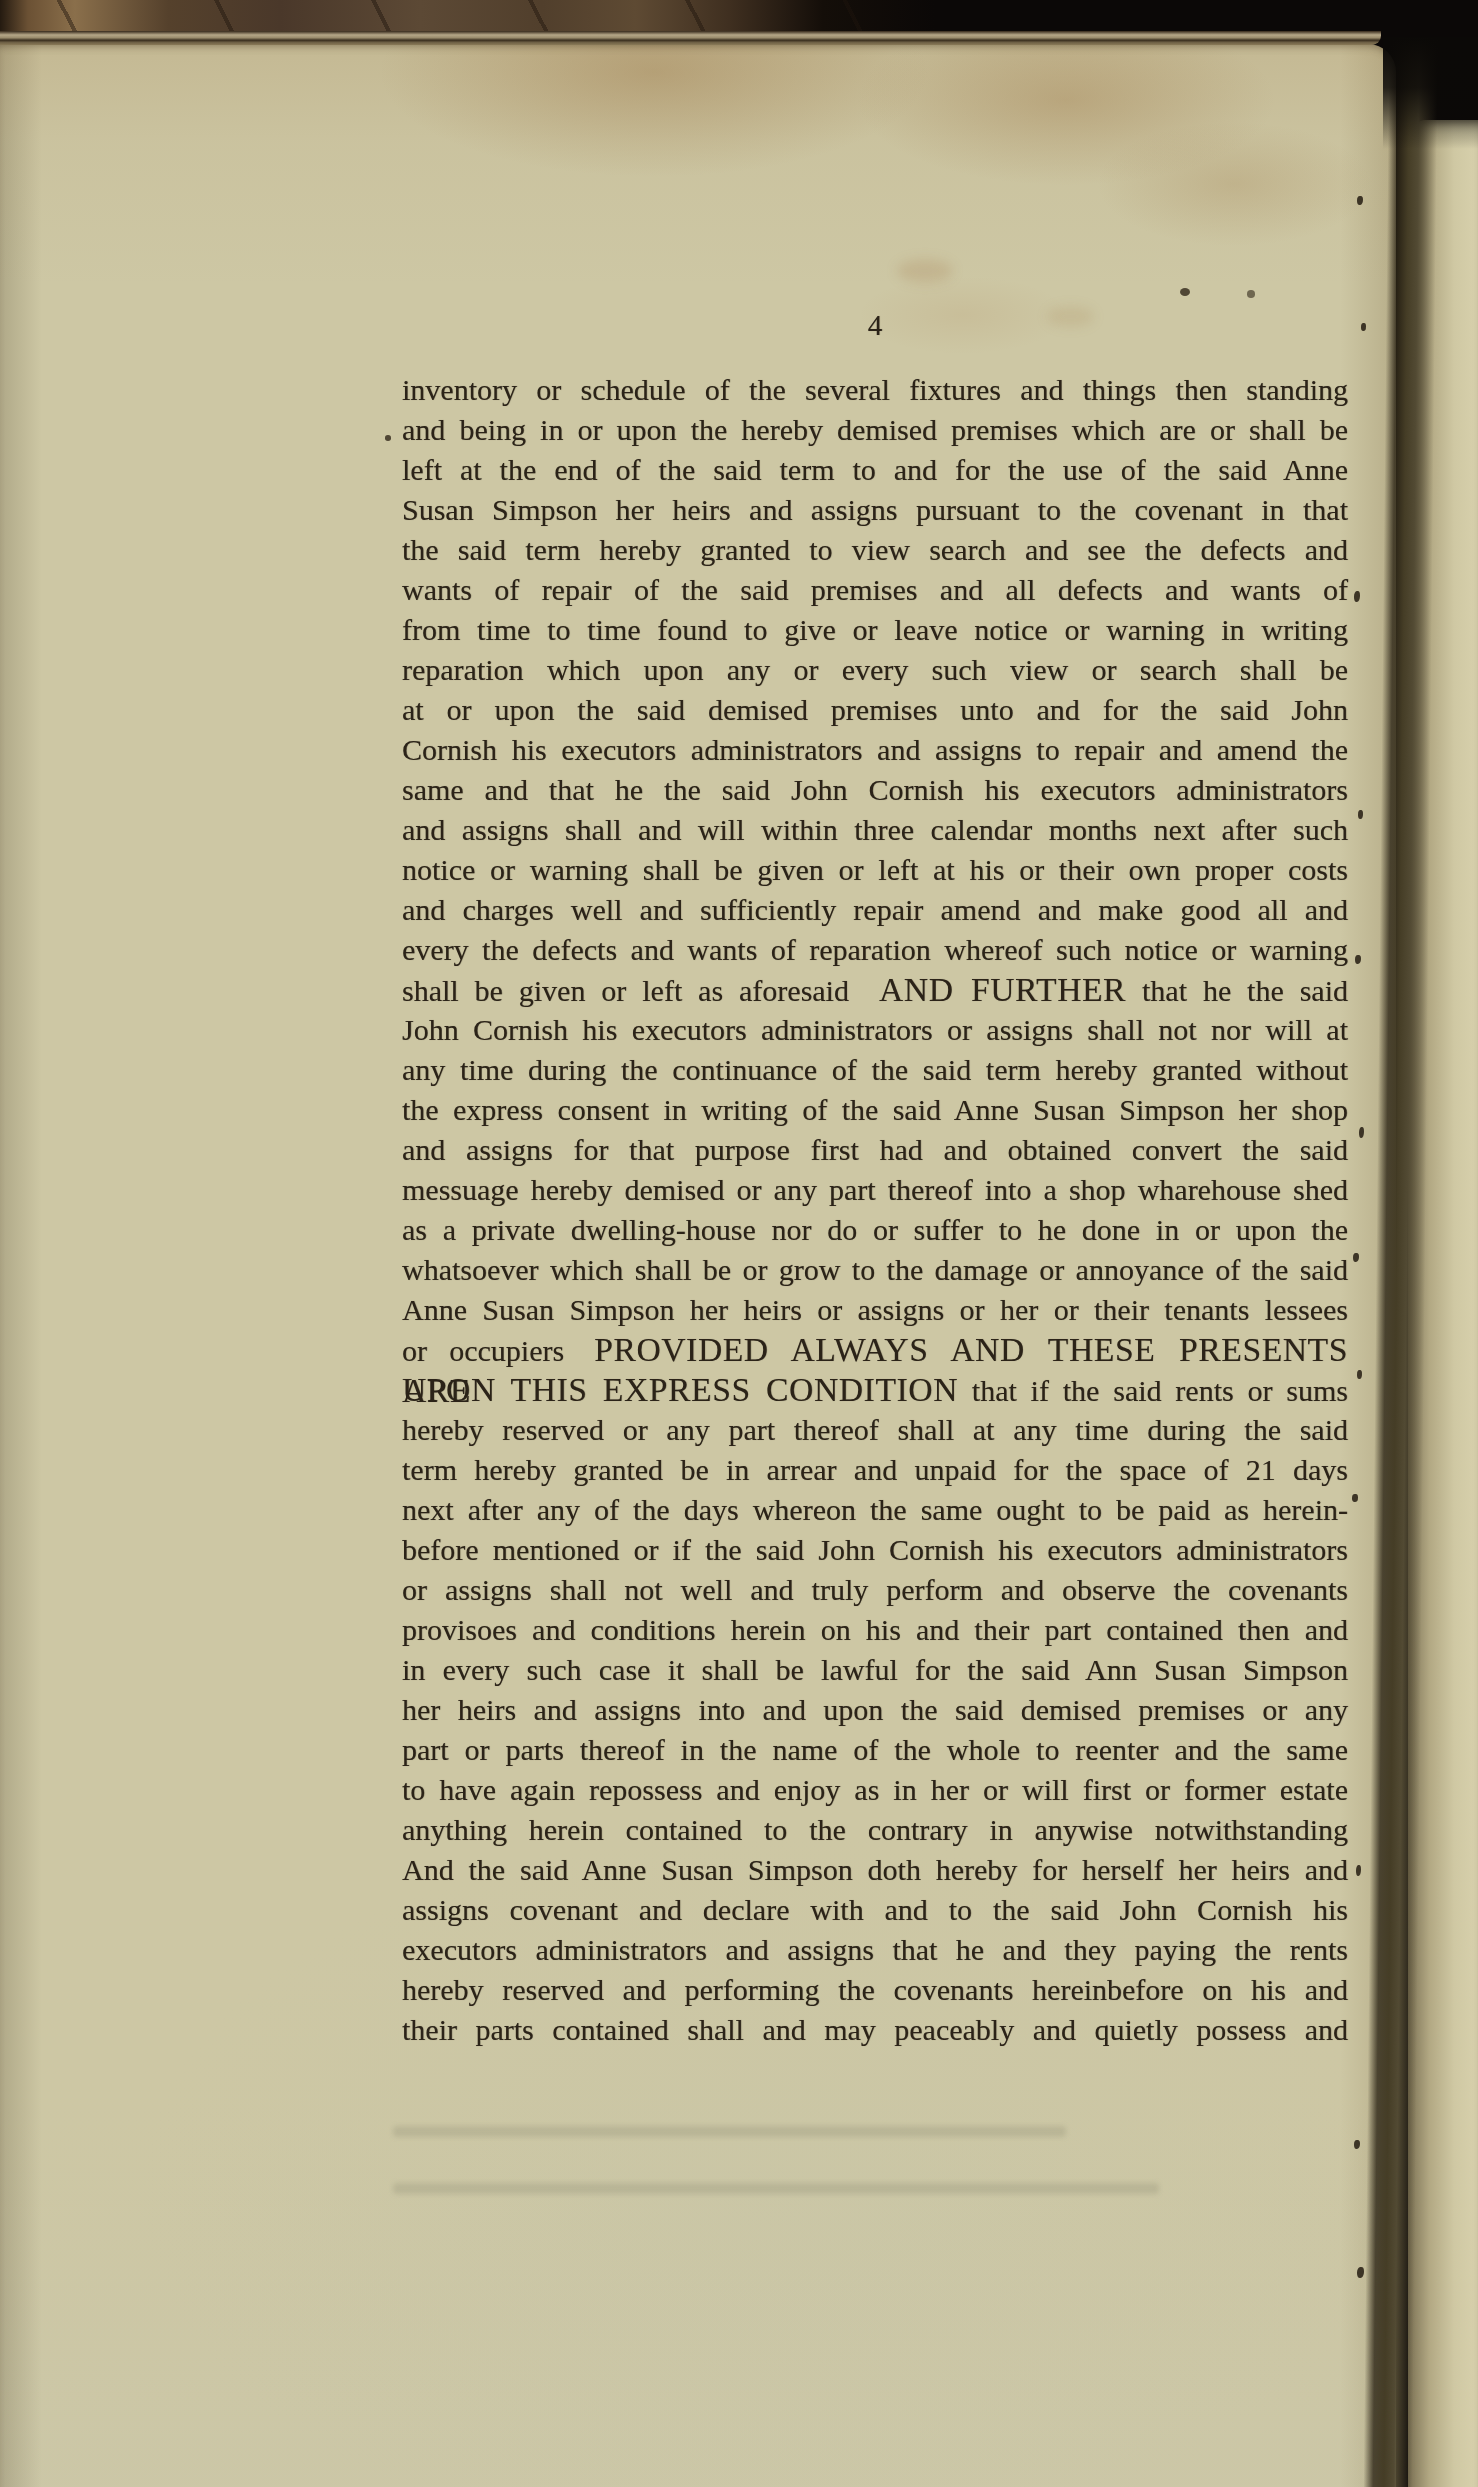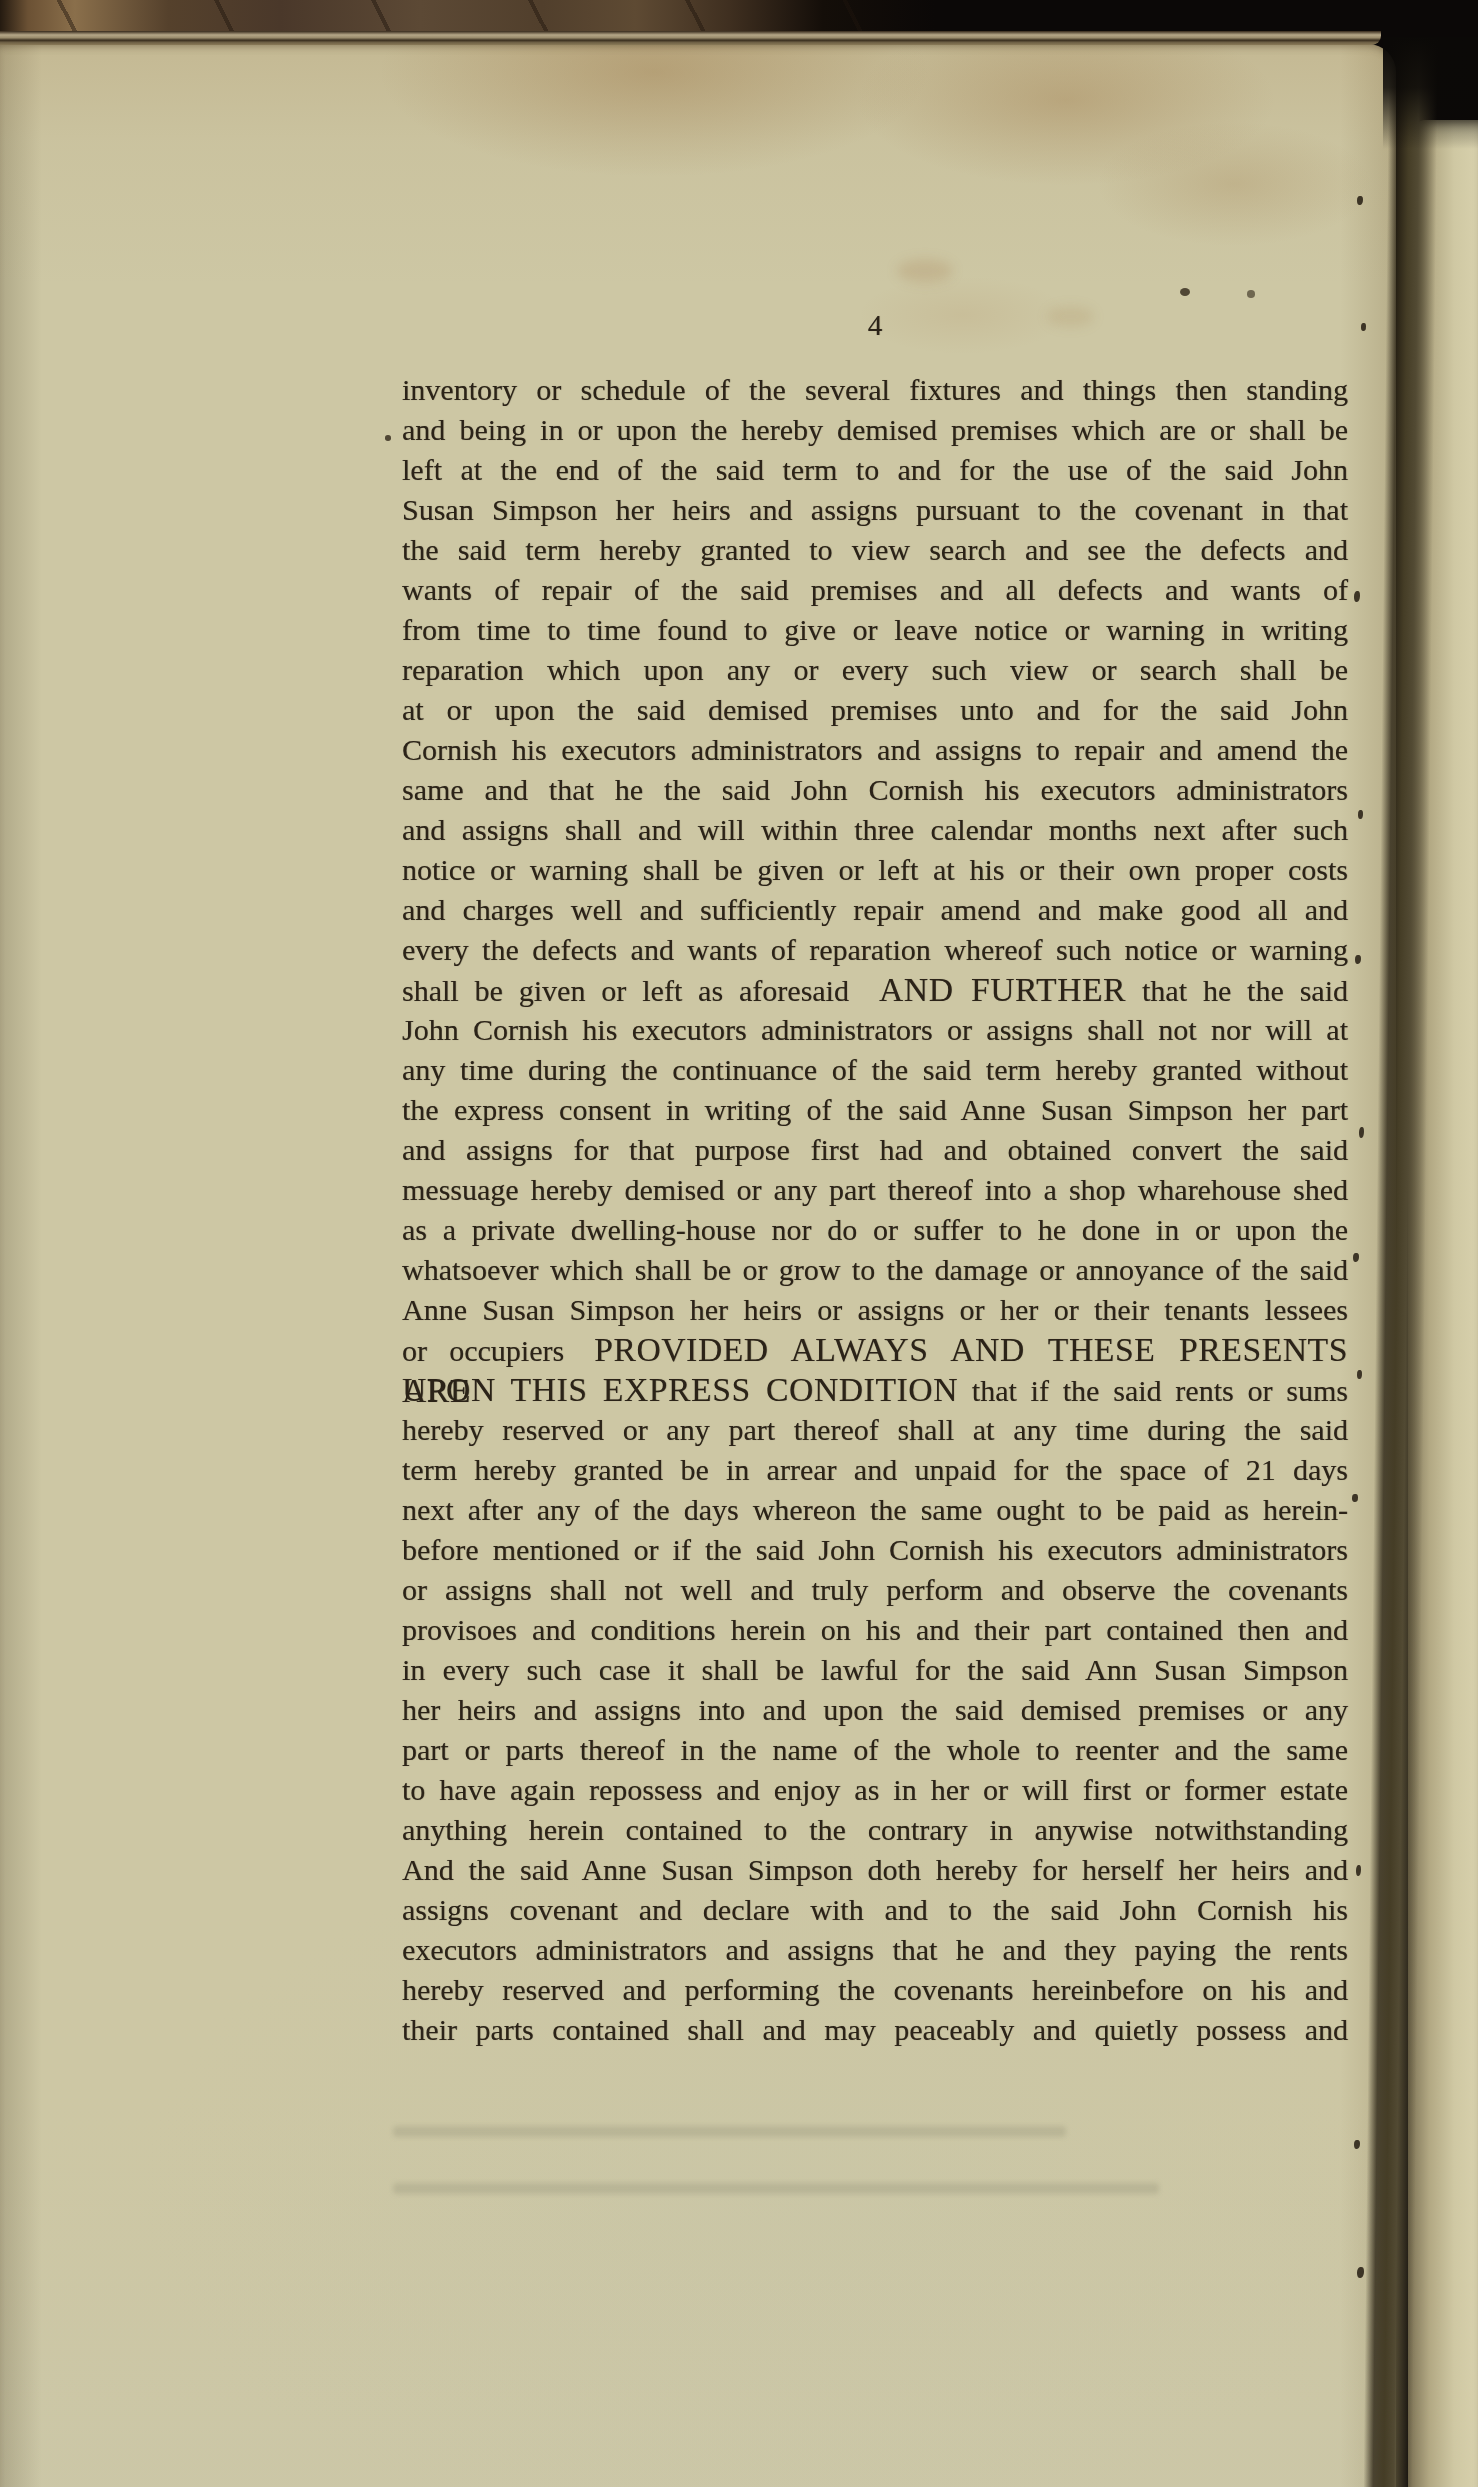--- a/index.html
+++ b/index.html
@@ -90,37 +90,37 @@
 
 <div class="scene">
 
   <div class="next-page"></div>
 
   <div class="main-page">
     <div class="page-number">4</div>
     <div class="text-block">
         <div class="text-line">inventory or schedule of the several fixtures and things then standing</div>
         <div class="text-line">and being in or upon the hereby demised premises which are or shall be</div>
-        <div class="text-line">left at the end of the said term to and for the use of the said John</div>
+        <div class="text-line">left at the end of the said term to and for the use of the said Anne</div>
         <div class="text-line">Susan Simpson her heirs and assigns pursuant to the covenant in that</div>
         <div class="text-line">the said term hereby granted to view search and see the defects and</div>
         <div class="text-line">wants of repair of the said premises and all defects and wants of</div>
         <div class="text-line">from time to time found to give or leave notice or warning in writing</div>
         <div class="text-line">reparation which upon any or every such view or search shall be</div>
         <div class="text-line">at or upon the said demised premises unto and for the said John</div>
         <div class="text-line">Cornish his executors administrators and assigns to repair and amend the</div>
         <div class="text-line">same and that he the said John Cornish his executors administrators</div>
         <div class="text-line">and assigns shall and will within three calendar months next after such</div>
         <div class="text-line">notice or warning shall be given or left at his or their own proper costs</div>
         <div class="text-line">and charges well and sufficiently repair amend and make good all and</div>
         <div class="text-line">every the defects and wants of reparation whereof such notice or warning</div>
         <div class="text-line">shall be given or left as aforesaid <span class="caps">AND FURTHER</span> that he the said</div>
         <div class="text-line">John Cornish his executors administrators or assigns shall not nor will at</div>
         <div class="text-line">any time during the continuance of the said term hereby granted without</div>
-        <div class="text-line">the express consent in writing of the said Anne Susan Simpson her part</div>
+        <div class="text-line">the express consent in writing of the said Anne Susan Simpson her shop</div>
         <div class="text-line">and assigns for that purpose first had and obtained convert the said</div>
         <div class="text-line">messuage hereby demised or any part thereof into a shop wharehouse shed</div>
         <div class="text-line">as a private dwelling-house nor do or suffer to he done in or upon the</div>
         <div class="text-line">whatsoever which shall be or grow to the damage or annoyance of the said</div>
         <div class="text-line">Anne Susan Simpson her heirs or assigns or her or their tenants lessees</div>
         <div class="text-line">or occupiers <span class="caps">PROVIDED ALWAYS AND THESE PRESENTS ARE</span></div>
         <div class="text-line"><span class="caps">UPON THIS EXPRESS CONDITION</span> that if the said rents or sums</div>
         <div class="text-line">hereby reserved or any part thereof shall at any time during the said</div>
         <div class="text-line">term hereby granted be in arrear and unpaid for the space of 21 days</div>
         <div class="text-line">next after any of the days whereon the same ought to be paid as herein-</div>

